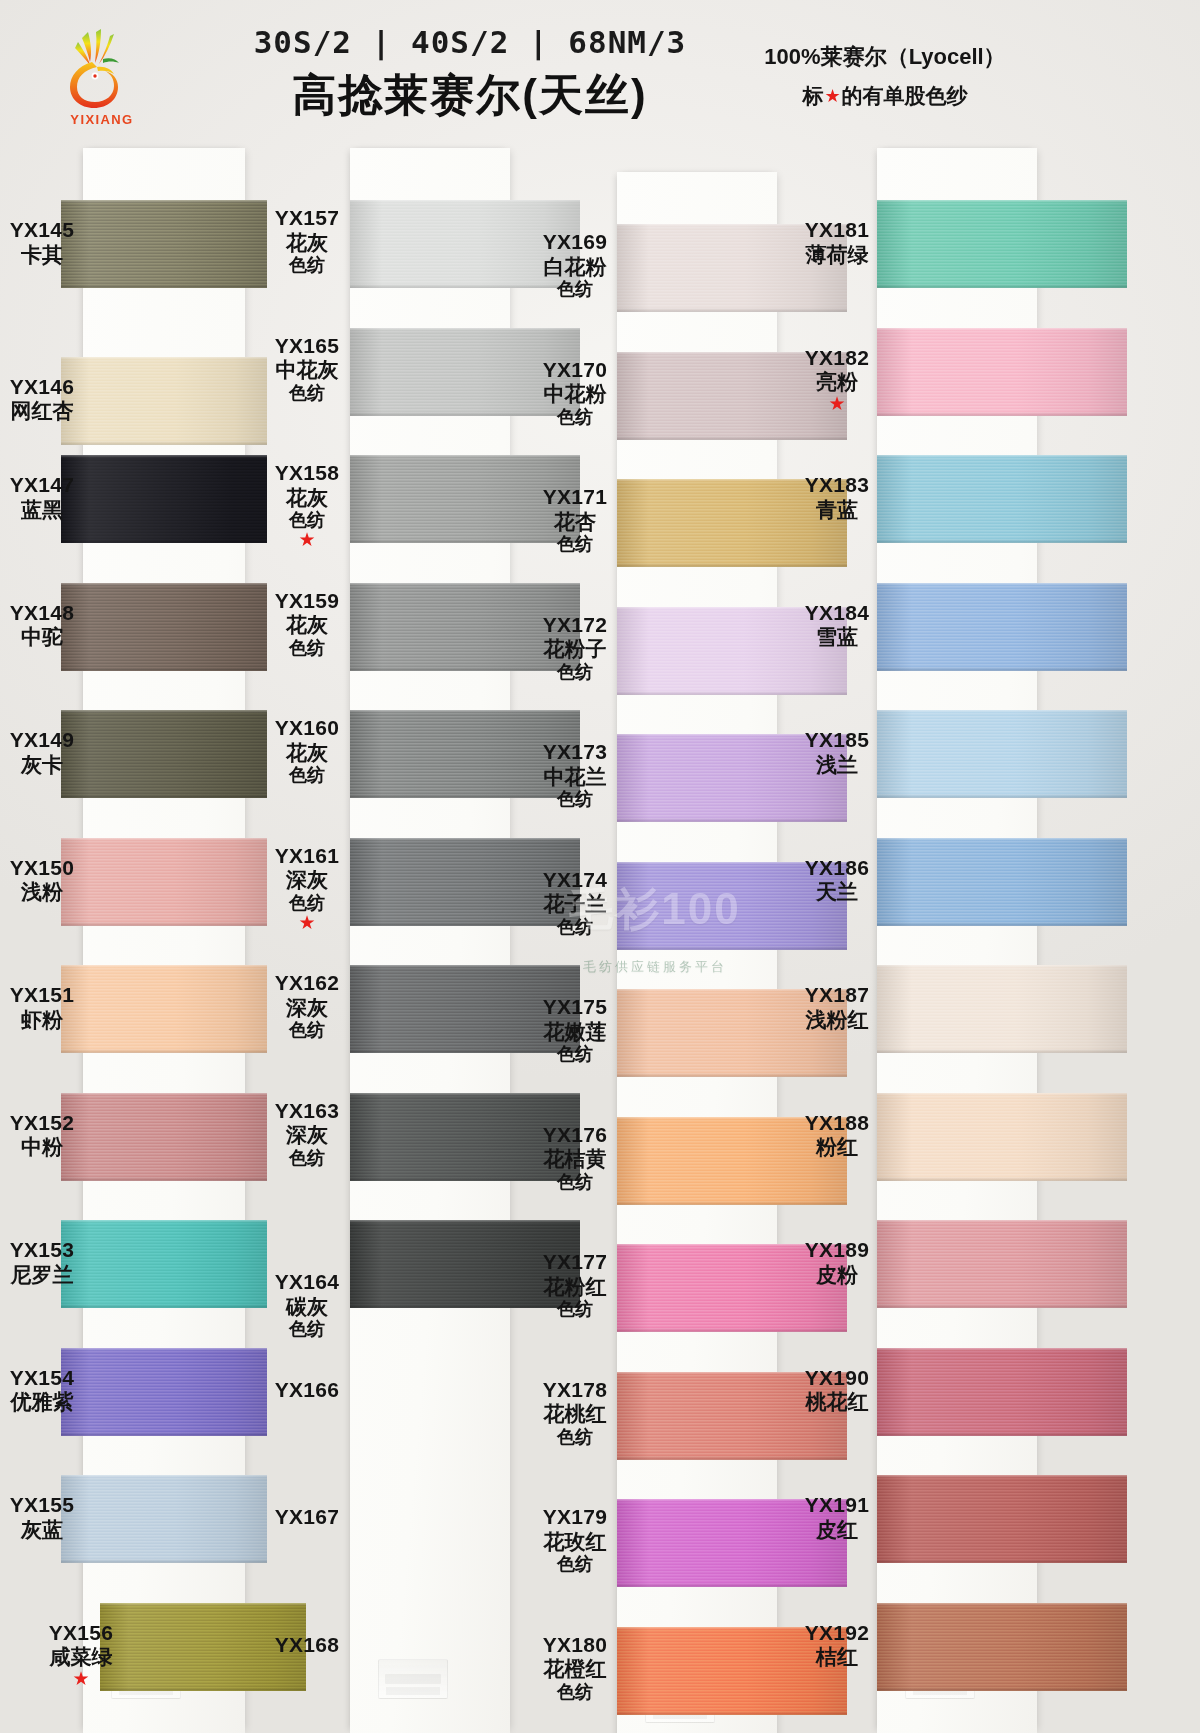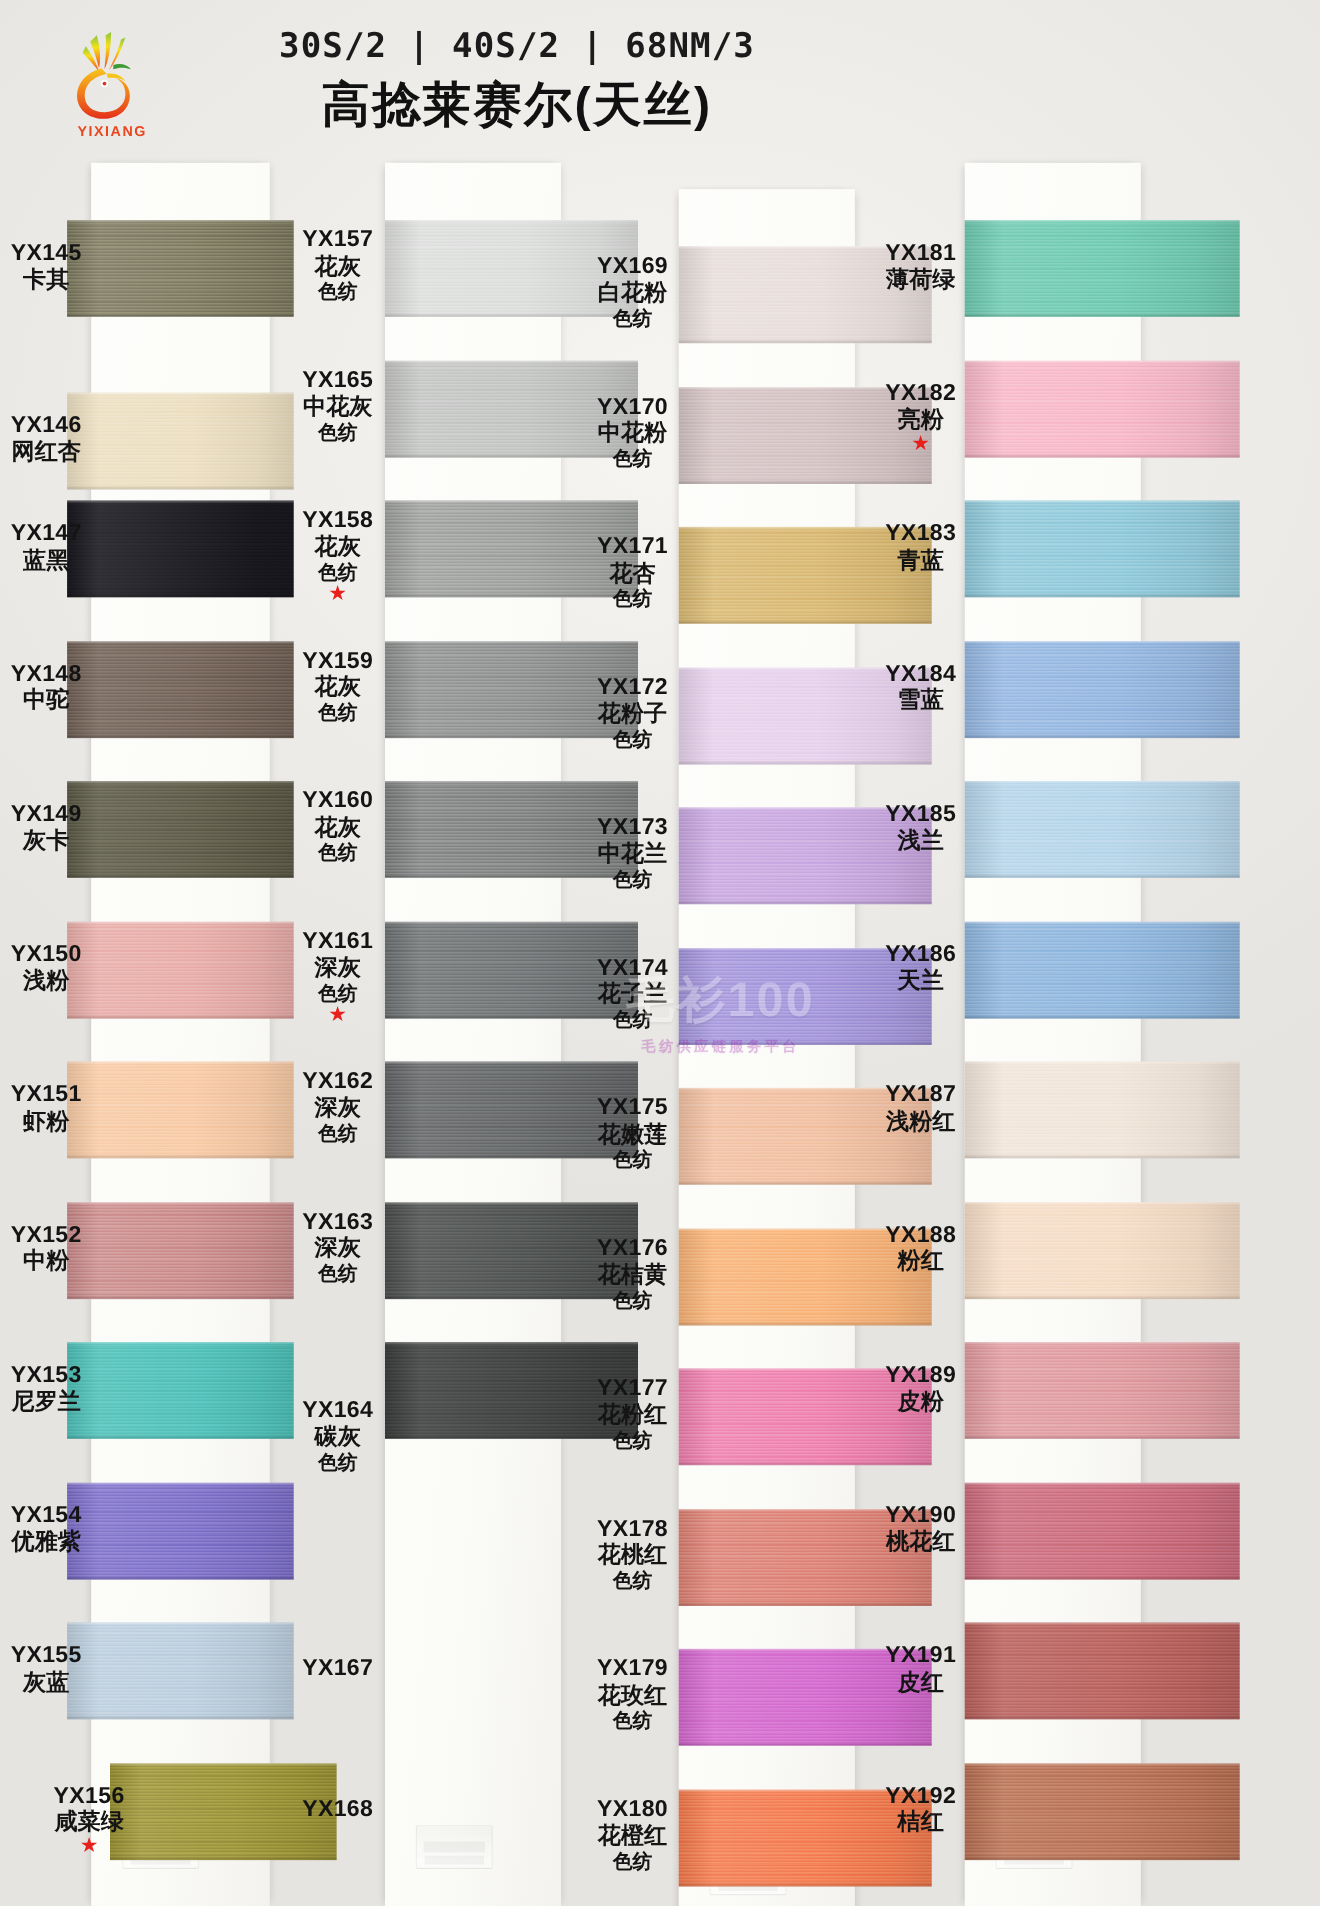--- a/index.html
+++ b/index.html
@@ -134,21 +134,21 @@
     position:absolute;left:490px;top:880px;z-index:6;
     width:330px;text-align:center;pointer-events:none;
     opacity:.30;
   }
   .watermark .wm-main{
     font-size:44px;font-weight:800;color:#fff;letter-spacing:2px;
     text-shadow:0 1px 2px rgba(0,0,0,.18);
     white-space:nowrap;
   }
   .watermark .wm-sub{
-    font-size:13px;font-weight:700;color:#a21caf;letter-spacing:3px;margin-top:3px;
+    font-size:13px;font-weight:400;color:#14532d;letter-spacing:3px;margin-top:19px;
     text-shadow:0 1px 2px rgba(0,0,0,.16);
     white-space:nowrap;
   }
 </style>
 </head>
 <body>
 
 <div class="page-bg"></div>
 
 <div class="header">
@@ -181,20 +181,24 @@
       <circle cx="47" cy="50" r="1.7" fill="#e4301b"></circle>
     </svg>
     <div class="logo-word">YIXIANG</div>
   </div>
 
   <div class="title-block">
     <div class="title-spec">30S/2 | 40S/2 | 68NM/3</div>
     <div class="title-main">高捻莱赛尔(天丝)</div>
   </div>
 
+  <div class="spec-right">
+    <div class="l1">100%莱赛尔（Lyocell）</div>
+    <div class="l2"><span>标</span><span class="star-inline">★</span><span>的有单股色纱</span></div>
+  </div>
 </div>
 
 <div class="board">
   <div class="col col-1">
     <div class="card">
         <div class="card-slot"></div>
       </div>
     <div class="rows">
         <div class="row" style="top: 52px; height: 88px;">
           <div class="skein" style="left: 61px; width: 206px; top: 0px; height: 88px;">
@@ -481,20 +485,25 @@
             <div class="shade"></div>
             <div class="topedge"></div>
             <div class="botedge"></div>
           </div>
           <div class="label" style="top: 6px; margin-top: 44px;">
             <div class="code">YX164</div>
             <div class="cn">碳灰</div>
             <div class="sub">色纺</div>
           </div>
         </div>
+        <div class="row" style="top: 1199.5px; height: 88px;">
+          <div class="label" style="top: 30px;">
+            <div class="code">YX166</div>
+          </div>
+        </div>
         <div class="row" style="top: 1327px; height: 88px;">
           <div class="label" style="top: 30px;">
             <div class="code">YX167</div>
           </div>
         </div>
         <div class="row" style="top: 1454.5px; height: 88px;">
           <div class="label" style="top: 30px;">
             <div class="code">YX168</div>
           </div>
         </div>

